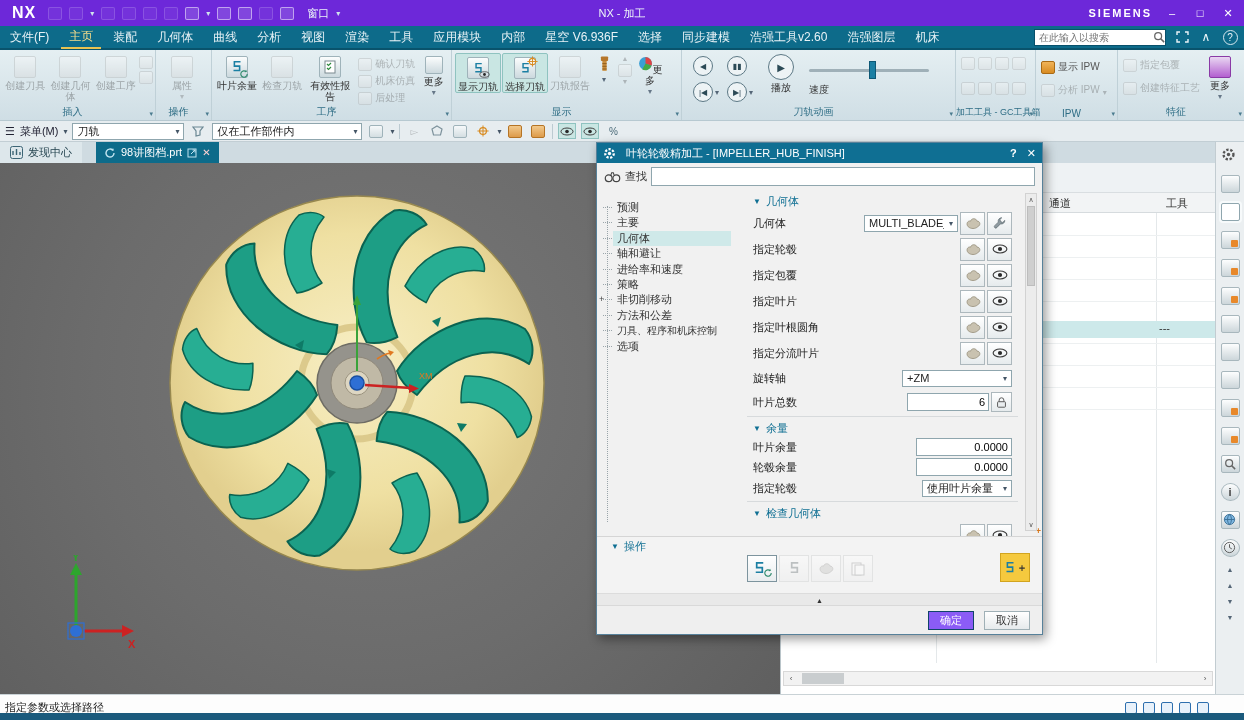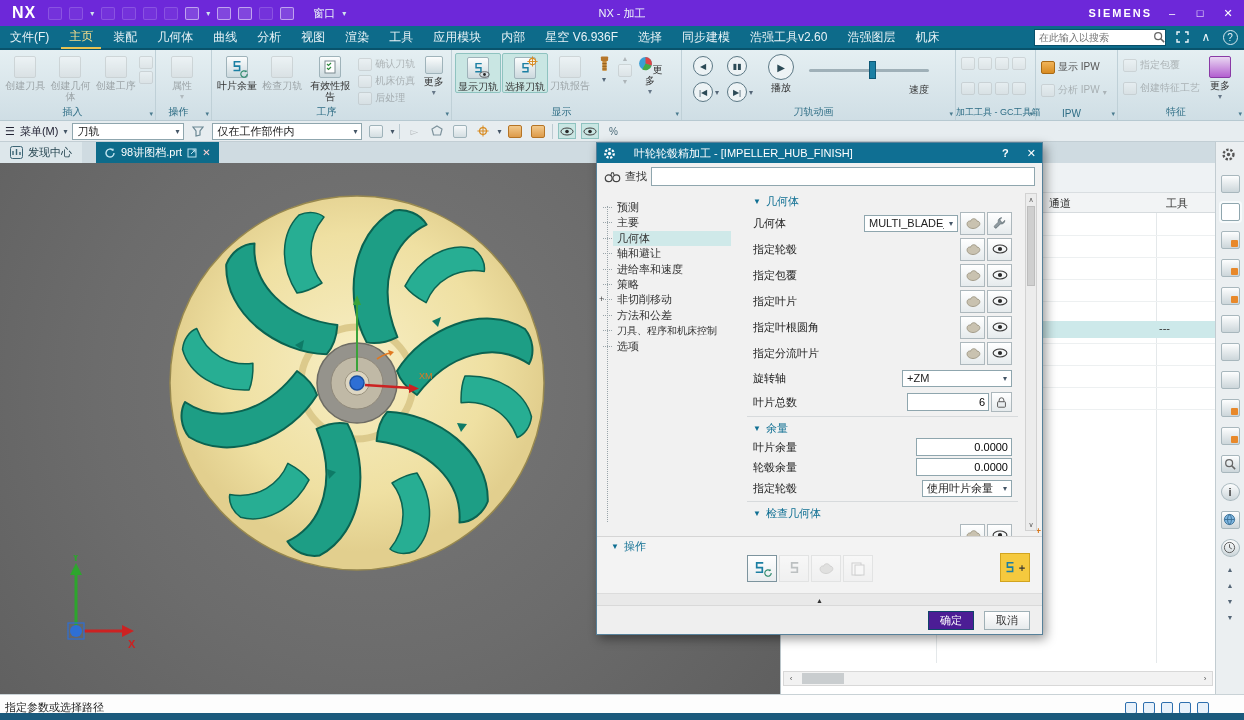--- a/index.html
+++ b/index.html
@@ -5,21 +5,21 @@
 *{box-sizing:border-box;margin:0;padding:0}
 html,body{width:1244px;height:720px;overflow:hidden}
 #app{position:relative;width:1244px;height:720px;font-family:"Liberation Sans","DejaVu Sans",sans-serif;font-size:12px;background:#d8e4e9;color:#222}
 
 
 .titlebar{position:absolute;left:0;top:0;right:0;height:26px;background:#6d28d9;color:#fff;display:flex;align-items:center}
 .logo{font-weight:bold;font-size:16px;letter-spacing:1px;padding:0 12px}
 .qa{display:flex;gap:7px;align-items:center}
 .qi{width:14px;height:13px;border:1px solid rgba(255,255,255,.5);border-radius:2px;background:rgba(255,255,255,.14)}
 .qi.dim{opacity:.35}
-.qa .qlabel{font-size:11px;color:#eaf4f8;margin-left:12px}
+.qa .qlabel{font-size:11px;color:#eaf4f8;margin-left:6px}
 .dd{font-size:8px;color:#cfe4ec}
 .win-title{position:absolute;left:50%;transform:translateX(-50%);font-size:11px;color:#eef6f9}
 .tb-right{margin-left:auto;display:flex;align-items:center;gap:12px;padding-right:8px}
 .brand{font-weight:bold;letter-spacing:2px;font-size:11px}
 .wbtn{width:16px;text-align:center;font-size:11px;color:#fff}
 
 
 .menubar{position:absolute;left:0;top:26px;right:0;height:24px;background:#0d6b8a;display:flex;align-items:center;color:#e8f2f6;font-size:12px;border-bottom:2px solid #09536c}
 .mtab{padding:2px 8px;margin:0 2px;white-space:nowrap}
 .mtab.active{color:#f7dd8a;border-bottom:2px solid #e8c352}
@@ -39,21 +39,21 @@
 .icbox{width:22px;height:22px;border:1px solid #9fb3ba;background:linear-gradient(#fbfdfd,#ccd9de);border-radius:2px;position:relative;display:flex;align-items:center;justify-content:center}
 .disabled{opacity:.38;filter:grayscale(.9)}
 .toggled{background:#c9e6e3;border:1px solid #8fc3c0;border-radius:2px}
 .col{display:flex;flex-direction:column;gap:2px;padding-top:3px}
 .ri-sm{display:flex;align-items:flex-end;gap:3px;font-size:10px;color:#555;height:15px;padding:0 2px;white-space:nowrap}
 .rnd{width:20px;height:20px;border:1px solid #5c7885;border-radius:50%;display:flex;align-items:center;justify-content:center;font-size:8px;color:#2c4a56;background:#edf3f5}
 .rnd.big{width:26px;height:26px;font-size:10px}
 .slider{width:120px;position:relative;height:24px;margin-top:6px}
 .sl-track{position:absolute;top:10px;left:0;right:0;height:3px;background:#9fb0b8;border-radius:2px}
 .sl-handle{position:absolute;left:60px;top:2px;width:7px;height:18px;background:#1b7fa3;border:1px solid #0d5876}
-.sl-label{position:absolute;top:24px;left:0;right:0;text-align:right;font-size:10px;color:#333}
+.sl-label{position:absolute;top:24px;left:0;right:0;text-align:left;font-size:10px;color:#333}
 .mini{width:14px;height:13px;border:1px solid #9fb3ba;background:linear-gradient(#f6f9fa,#d4dee2);border-radius:2px}
 
 
 .toolbar2{position:absolute;left:0;top:121px;right:0;height:21px;background:#e7edf0;display:flex;align-items:center;gap:5px;padding:0 5px;border-bottom:1px solid #c2ced4;font-size:11px;color:#223}
 .combo{height:17px;background:#fff;border:1px solid #8fa6ae;display:flex;align-items:center;font-size:11px;padding:0 4px;color:#222}
 .combo .cdd{margin-left:auto;font-size:8px;color:#456;padding-left:5px}
 .ti{width:18px;height:16px;border:1px solid transparent;display:flex;align-items:center;justify-content:center;font-size:10px;color:#4a6a78}
 .ti.on{background:#c9e6e3;border:1px solid #8fc3c0}
 .sep{width:1px;height:15px;background:#bccad1}
 
@@ -87,21 +87,21 @@
 .sarrow{font-size:7px;color:#567;line-height:6px}
 
 
 .statusbar{position:absolute;left:0;top:694px;right:0;height:26px;background:#fdfdfd;border-top:1px solid #c9d2d6;font-size:11px;color:#222;display:flex;align-items:center;padding:0 5px}
 .st-icons{margin-left:auto;display:flex;gap:6px;padding-right:30px}
 .stico{width:12px;height:12px;border:1px solid #2e6fae;border-radius:2px;background:#e8f1fa}
 .bottomstrip{position:absolute;left:0;top:713px;right:0;height:7px;background:#1b5a7c}
 
 
 .dialog{position:absolute;left:596px;top:142px;width:447px;height:493px;background:#f1f1f1;border:1px solid #57819a;box-shadow:3px 4px 10px rgba(0,0,0,.4)}
-.dlg-title{height:20px;background:#0f6f93;color:#fff;display:flex;align-items:center;font-size:11px;padding:0 6px;gap:18px}
+.dlg-title{height:20px;background:#0f6f93;color:#fff;display:flex;align-items:center;font-size:11px;padding:0 6px;gap:10px}
 .dlg-title .t{flex:1;white-space:nowrap;overflow:hidden}
 .dlg-find{height:27px;display:flex;align-items:center;gap:4px;padding:3px 7px;font-size:11px;color:#333}
 .dlg-find input{flex:1;height:19px;border:1px solid #8fa6ae;font-size:11px;padding:0 3px;background:#fff;outline:none}
 .dlg-cols{position:absolute;left:0;top:47px;right:0;height:346px;display:flex}
 .dlg-nav{width:146px;padding:10px 0 0 16px;position:relative;font-size:11px;color:#333}
 .dlg-nav .tree{position:absolute;left:10px;top:16px;bottom:14px;border-left:1px dotted #9aa5aa}
 .nav-item{height:15.4px;line-height:15px;padding:0 4px;position:relative;white-space:nowrap;width:118px}
 .nav-item.selected{background:#cfe9e9}
 .nav-item .dash{position:absolute;left:-10px;top:7px;width:9px;border-top:1px dotted #9aa5aa}
 .nav-item .exp{position:absolute;left:-14px;top:0;font-size:9px;color:#444}
@@ -118,21 +118,21 @@
 .vsb .a{position:absolute;left:0;right:0;height:11px;font-size:7px;text-align:center;color:#555;line-height:11px}
 .vsb .thumb{position:absolute;left:1px;right:1px;top:12px;height:80px;background:#cfcfcf;border:1px solid #bdbdbd}
 .dlg-actions{position:absolute;left:0;top:393px;right:0;height:57px;border-top:1px solid #d5d5d5;background:#f3f3f3}
 .act-btns{position:absolute;left:150px;top:18px;display:flex;gap:2px}
 .abtn{width:30px;height:27px;border:1px solid #c3cbcf;background:linear-gradient(#fff,#e9edef);display:flex;align-items:center;justify-content:center}
 .abtn.en{border:1px solid #7d949e}
 .gold{position:absolute;right:12px;top:16px;width:30px;height:29px;background:#f5c93e;border:1px solid #d2a41f;display:flex;align-items:center;justify-content:center;font-size:12px;font-weight:bold;color:#333}
 .dlg-collapse{position:absolute;left:0;top:450px;right:0;height:14px;background:#e9e9e9;border-top:1px solid #dcdcdc;text-align:center;font-size:7px;color:#333;line-height:13px}
 .dlg-footer{position:absolute;left:0;bottom:0;right:0;height:29px;background:#efefef;border-top:1px solid #d9d9d9;display:flex;justify-content:flex-end;align-items:center;gap:10px;padding:0 12px}
 .btn{min-width:46px;height:19px;font-size:11px;display:flex;align-items:center;justify-content:center;border:1px solid #9fb0b6;background:linear-gradient(#fff,#e6eaec);color:#333}
-.btn.primary{background:#4c1d95;color:#fff;border-color:#11446a}
+.btn.primary{background:#8b5cf6;color:#fff;border-color:#11446a}
 
 svg text{font-family:"Liberation Sans","DejaVu Sans",sans-serif}
 </style>
 </head>
 <body>
 
 <div id="app">
 
   <svg width="0" height="0" style="position:absolute">
     <defs>

